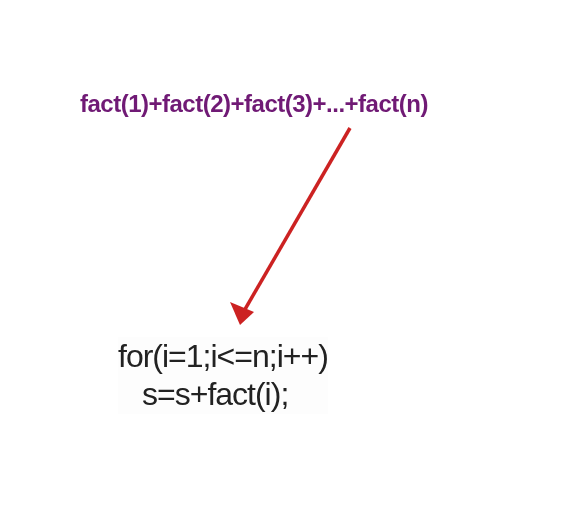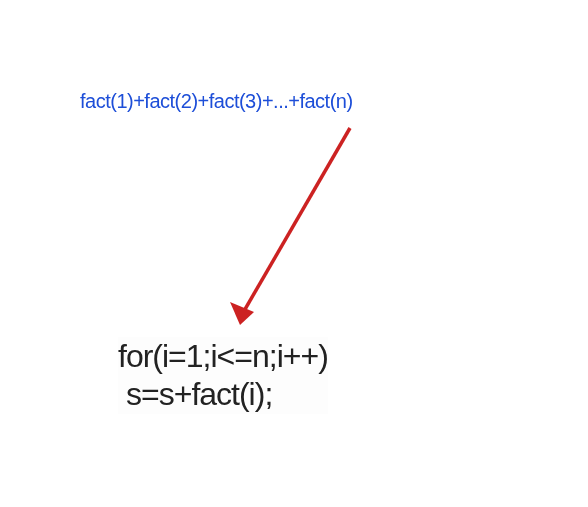--- a/index.html
+++ b/index.html
@@ -11,24 +11,25 @@
       width: 588px;
       height: 507px;
       background: #ffffff;
       position: relative;
       font-family: Arial, sans-serif;
     }
     .formula-text {
       position: absolute;
       top: 90px;
       left: 80px;
-      font-size: 20px;
-      color: #1d4ed8;
+      font-size: 24px;
+      color: #701a75;
       font-family: Arial, sans-serif;
       letter-spacing: -0.5px;
+      font-weight: bold;
     }
     .arrow-container {
       position: absolute;
       top: 120px;
       left: 180px;
       width: 200px;
       height: 210px;
     }
     .code-block {
       position: absolute;
@@ -43,21 +44,21 @@
       letter-spacing: -1px;
       filter: blur(0.3px);
       line-height: 1.2;
     }
     .code-line2 {
       font-size: 32px;
       color: #222222;
       letter-spacing: -1px;
       filter: blur(0.3px);
       line-height: 1.2;
-      margin-left: 8px;
+      margin-left: 24px;
     }
   </style>
 </head>
 <body>
 
 <div class="formula-text">fact(1)+fact(2)+fact(3)+...+fact(n)</div>
 
 <div class="arrow-container">
   <svg width="200" height="210">
     <line x1="170" y1="8" x2="60" y2="198" stroke="#cc2222" stroke-width="3.5"></line>

